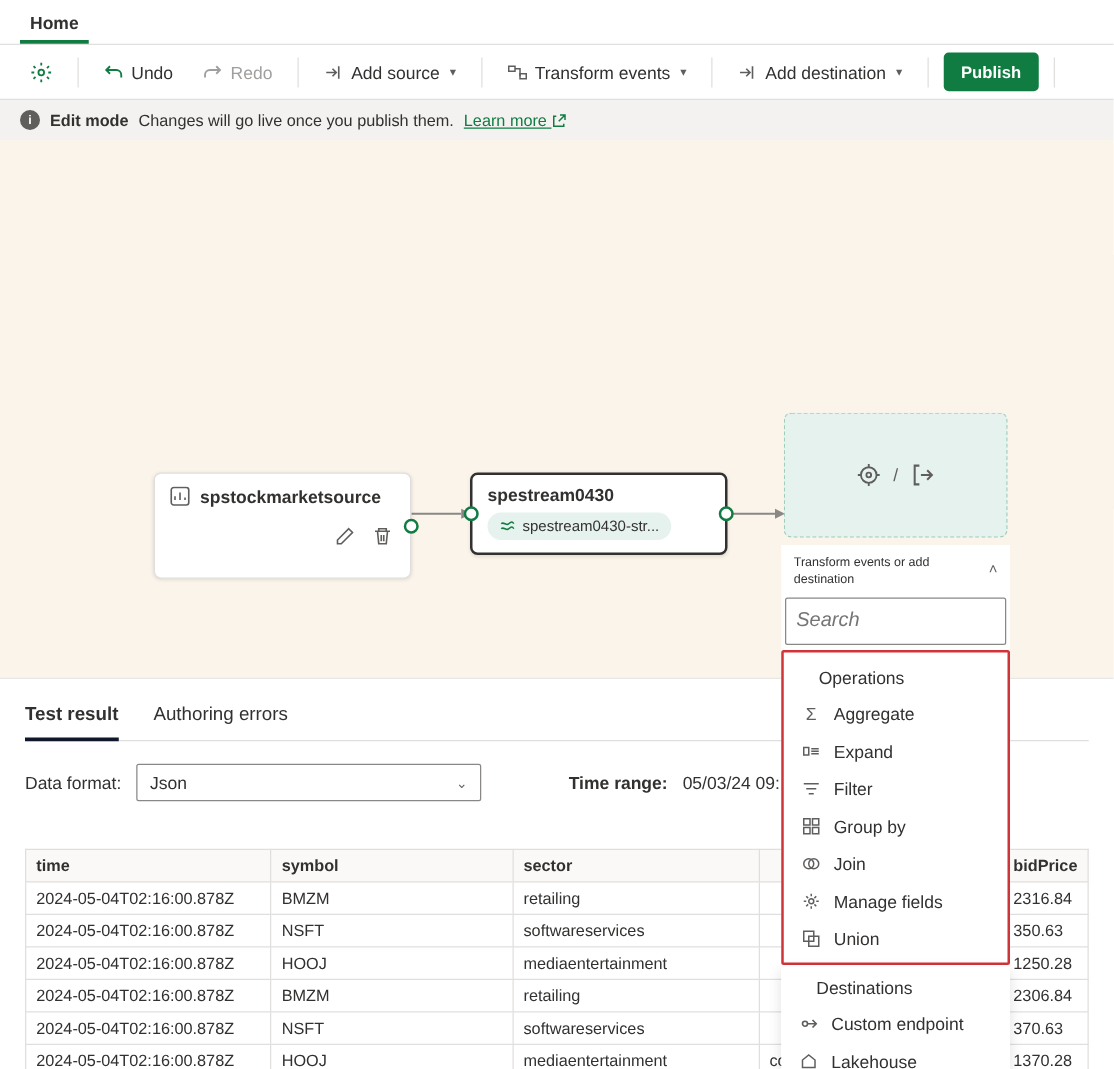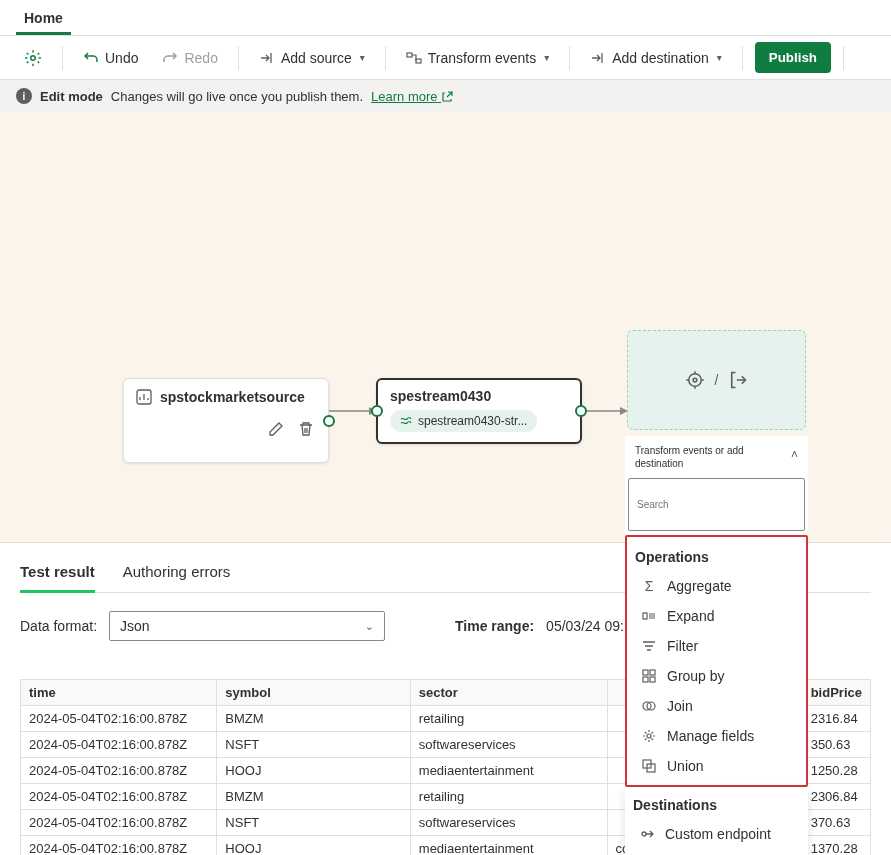--- a/index.html
+++ b/index.html
@@ -35,30 +35,30 @@
   .stream-node { left: 376px; top: 266px; width: 206px; height: 66px; padding: 8px 12px; }
   .stream-title { font-weight: 600; margin-bottom: 6px; }
   .stream-pill { display: inline-flex; align-items: center; gap: 6px; background: #e6f2ed; color: #323130; border-radius: 12px; padding: 4px 10px; font-size: 12px; }
   
   .dest-tile { position: absolute; left: 627px; top: 218px; width: 179px; height: 100px; background: #e6f2ed; border: 1px dashed #9fcfbb; border-radius: 6px; display: flex; align-items: center; justify-content: center; gap: 10px; color: #605e5c; }
   
   .dropdown-panel { position: absolute; left: 625px; top: 324px; width: 183px; background: #fff; z-index: 10; }
   .dp-head { display: flex; align-items: flex-start; justify-content: space-between; padding: 8px 10px; }
   .dp-head-text { font-weight: 400; font-size: 10px; line-height: 1.3; }
   .dp-chev { color: #605e5c; font-size: 12px; padding-top: 4px; }
-  .dp-search { width: 177px; margin: 0 auto 4px; display: block; padding: 20px 8px; border: 1px solid #8a8886; border-radius: 2px; font-size: 10px; }
+  .dp-search { width: 177px; margin: 0 auto 4px; display: block; padding: 9px 8px; border: 1px solid #8a8886; border-radius: 2px; font-size: 16px; font-style: italic; }
   .dp-section { border: 2px solid #d13438; border-radius: 2px; padding: 6px 0 4px; }
-  .dp-label { font-weight: 700; padding: 6px 8px; }
+  .dp-label { font-weight: 400; padding: 6px 28px; }
   .dp-item { display: flex; align-items: center; gap: 10px; padding: 7px 14px; cursor: pointer; font-size: 14px; }
   .dp-icon { width: 16px; height: 16px; display: inline-flex; align-items: center; justify-content: center; color: #605e5c; flex-shrink: 0; }
   
   .results { border-top: 1px solid #e1dfdd; padding: 12px 20px 0; }
   .res-tabs { display: flex; gap: 28px; border-bottom: 1px solid #e1dfdd; }
   .res-tab { padding: 8px 0 10px; font-size: 15px; cursor: pointer; }
-  .res-tab.active { font-weight: 600; border-bottom: 3px solid #22c55e; margin-bottom: -1px; }
+  .res-tab.active { font-weight: 600; border-bottom: 3px solid #0f172a; margin-bottom: -1px; }
   
   .filters { display: flex; align-items: center; gap: 12px; padding: 18px 0 14px; }
   .select-box { border: 1px solid #8a8886; border-radius: 2px; padding: 6px 10px; width: 276px; display: flex; justify-content: space-between; align-items: center; cursor: pointer; }
   
   table { width: 100%; border-collapse: collapse; font-size: 13px; margin-top: 24px; }
   th, td { border: 1px solid #e1dfdd; padding: 5px 8px; text-align: left; }
   th { background: #faf9f8; font-weight: 600; }
   
   .ic { width: 16px; height: 16px; display: inline-block; vertical-align: middle; }
   .gear { width: 18px; height: 18px; color: #107c41; }

